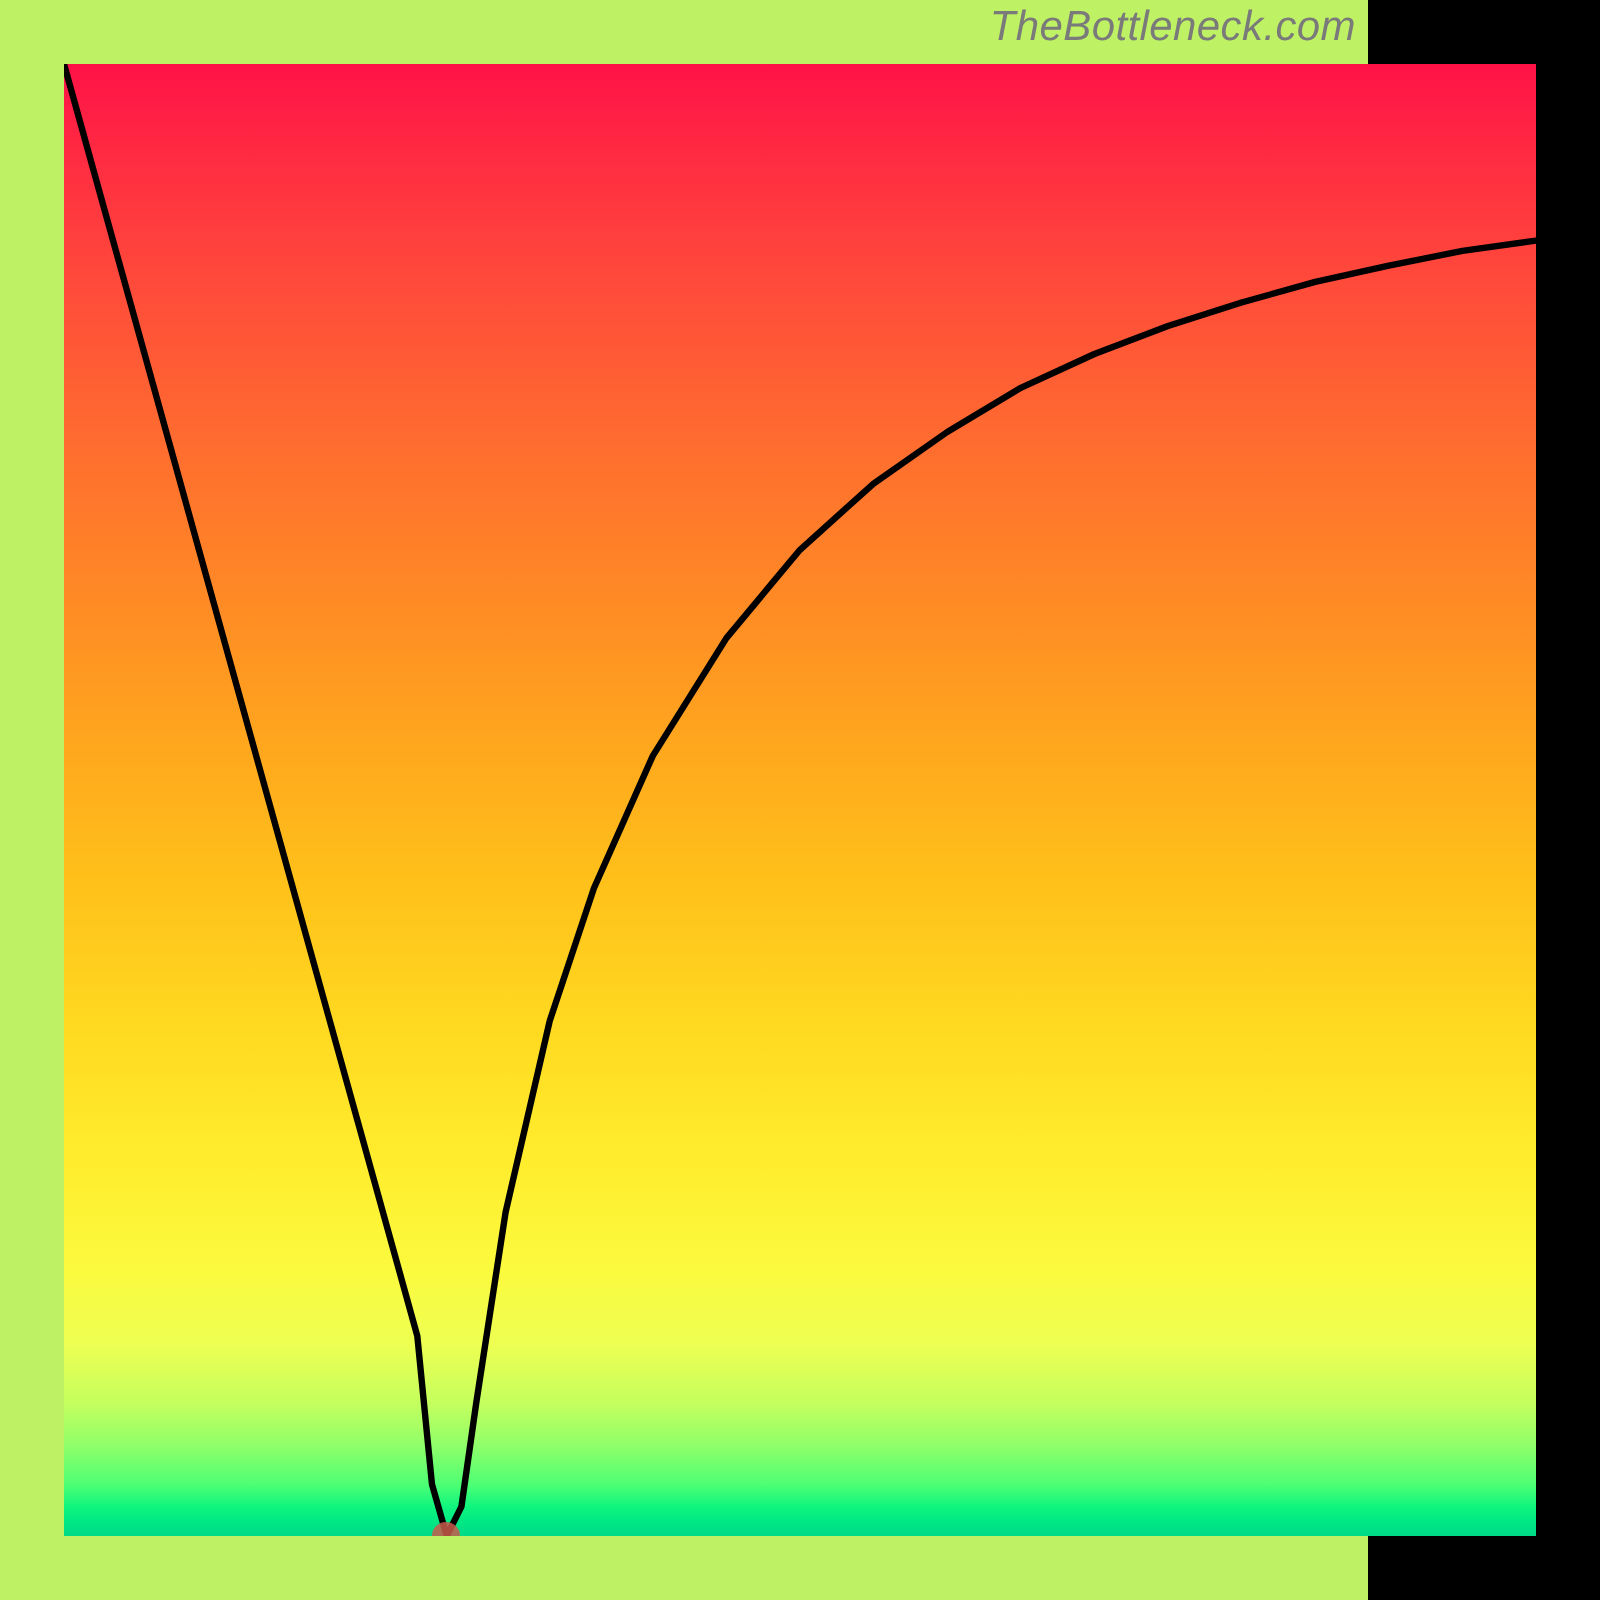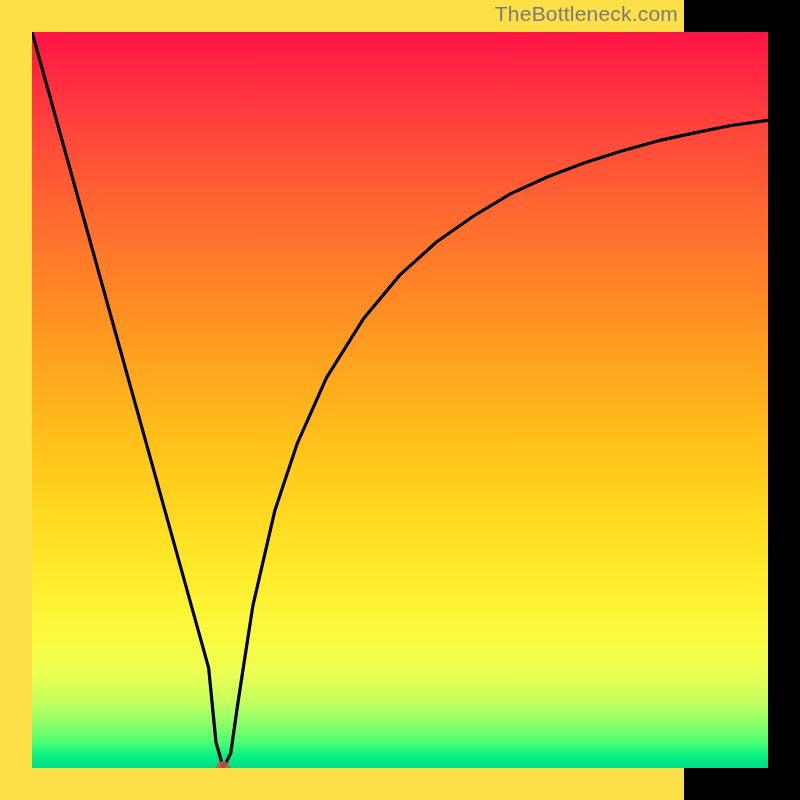--- a/index.html
+++ b/index.html
@@ -8,21 +8,22 @@
     width: 800px;
     height: 800px;
     overflow: hidden;
     background: #000;
     font-family: Arial, Helvetica, sans-serif;
   }
   .frame {
     position: relative;
     width: 684px;
     height: 800px;
-    background: #fde047;
+    background: #bef264;
+    font-style: italic;
   }
   .plot-area {
     position: absolute;
     left: 32px;
     top: 32px;
     width: 736px;
     height: 736px;
     overflow: hidden;
   }
   .gradient-bg {

